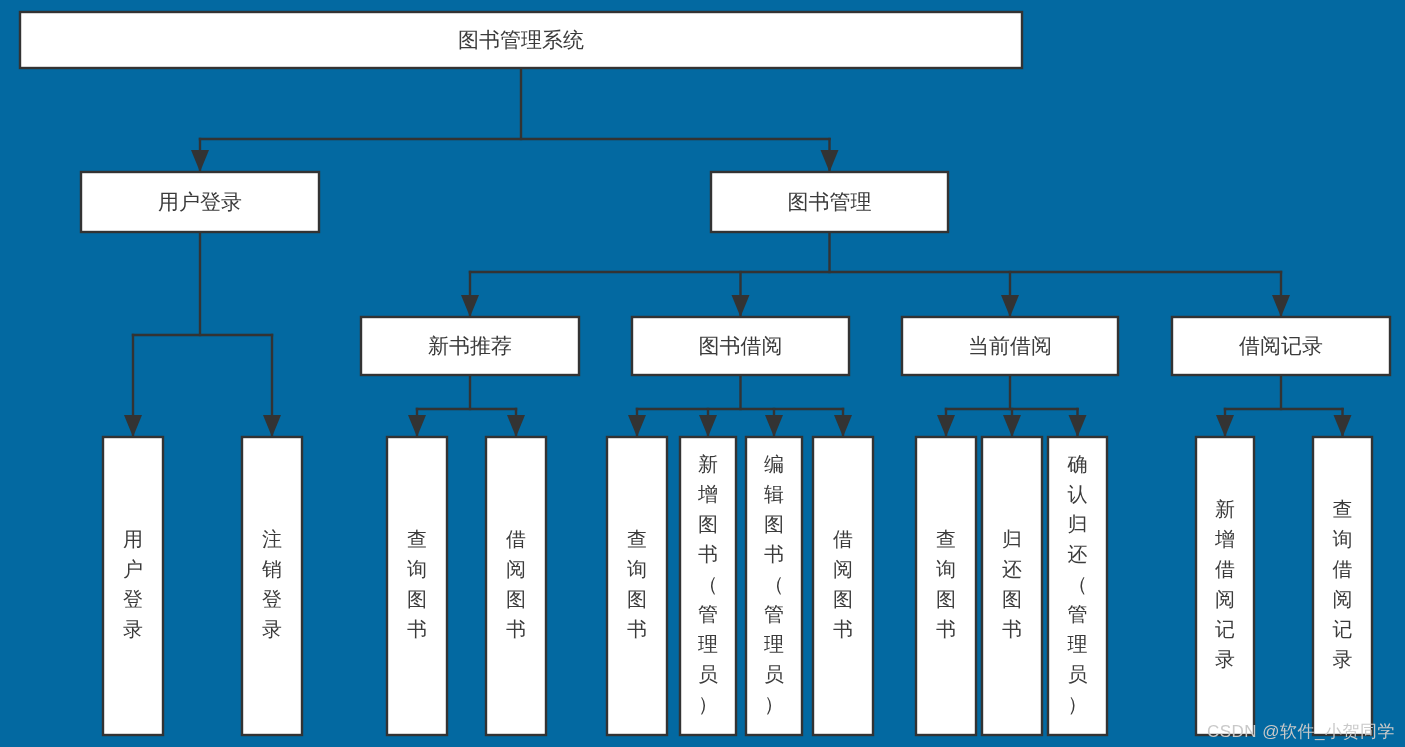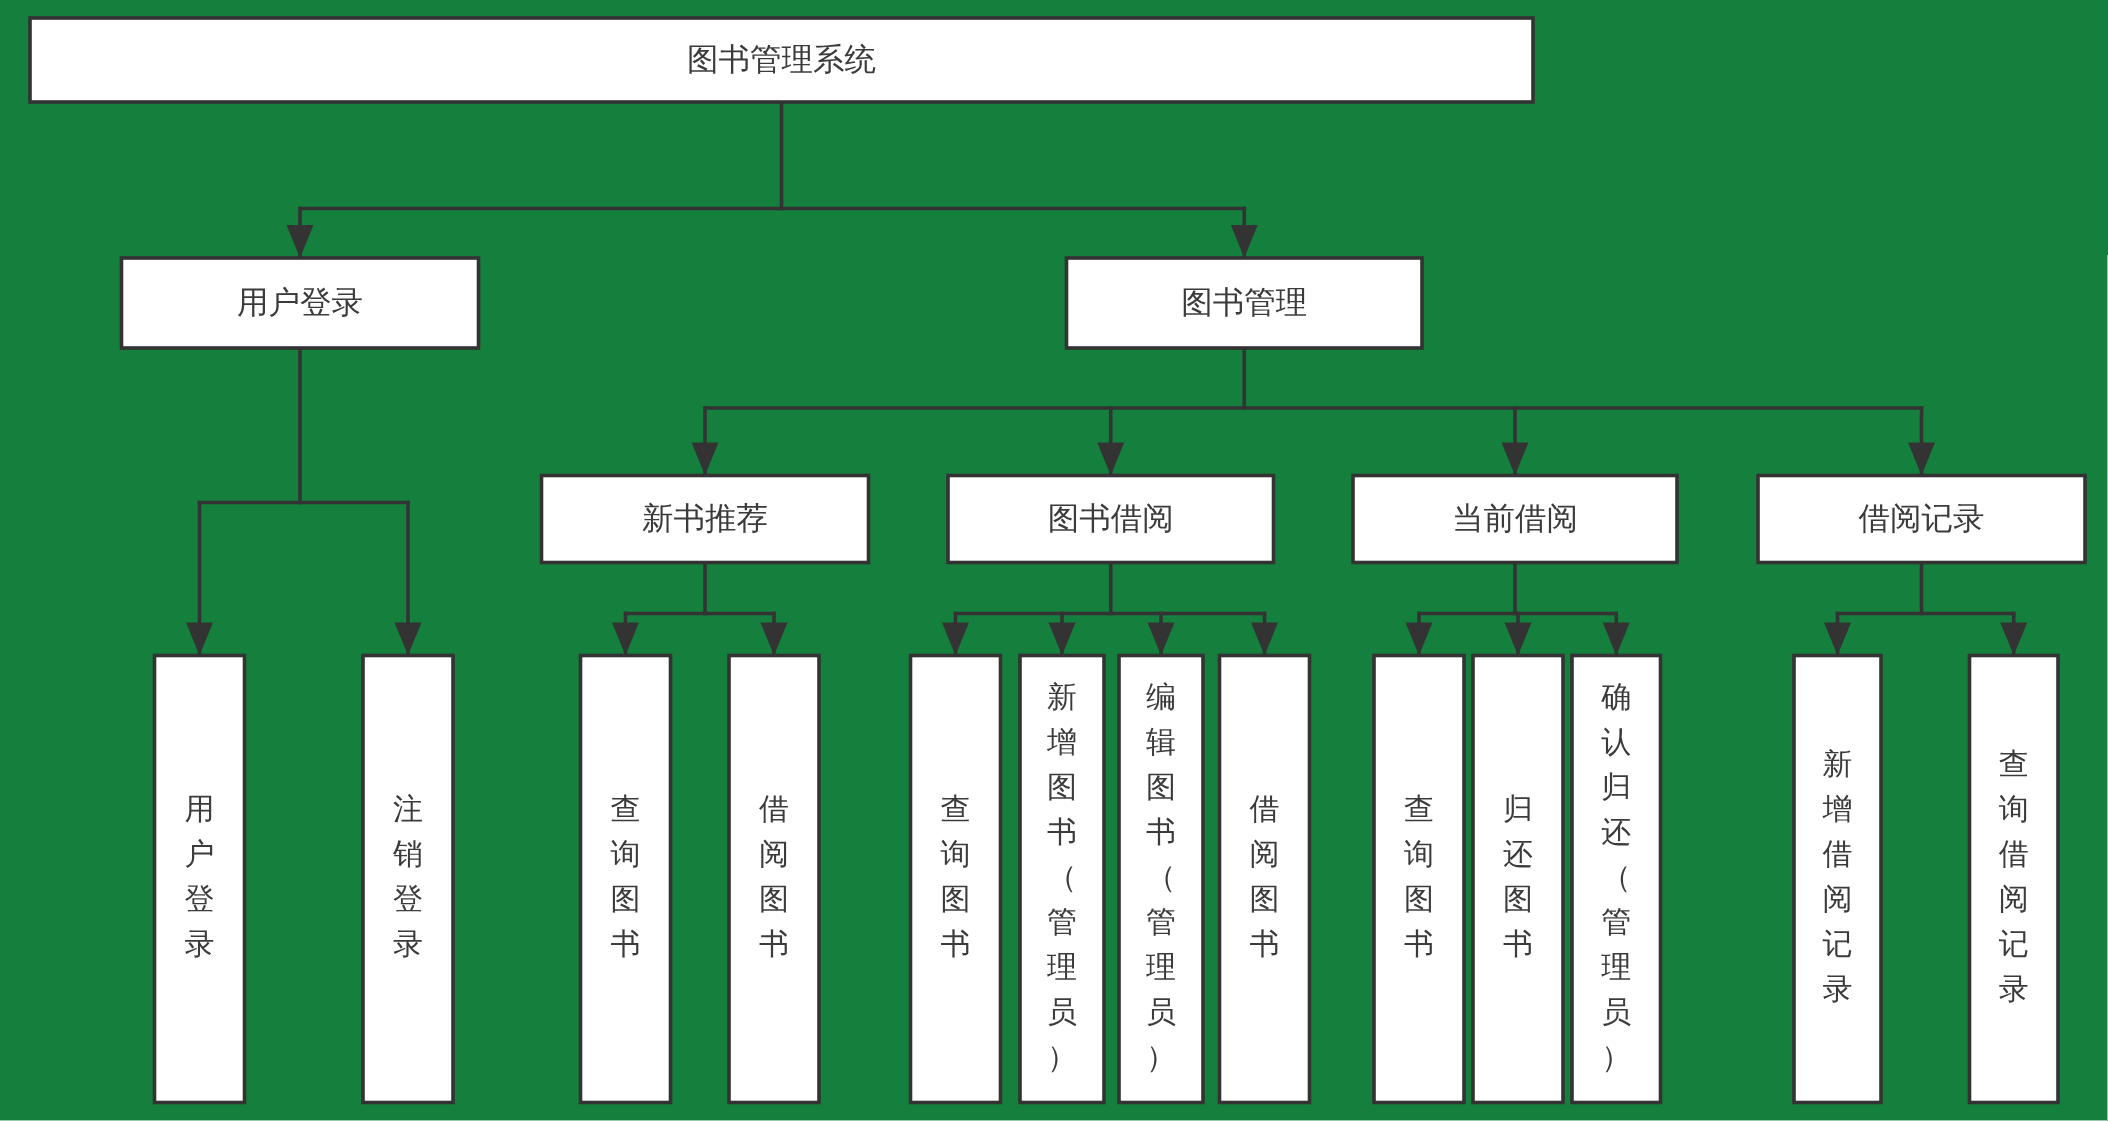--- a/index.html
+++ b/index.html
@@ -10,21 +10,21 @@
   body {
     width: 1405px;
     height: 747px;
     font-family: "Liberation Sans", "DejaVu Sans", sans-serif;
     overflow: hidden;
   }
   #diagram-root {
     position: relative;
     width: 1405px;
     height: 747px;
-    background: #15803d;
+    background: #0369a1;
   }
   svg#tree-svg {
     position: absolute;
     left: 0;
     top: 0;
     width: 1405px;
     height: 747px;
     display: block;
   }
   .node-box {
@@ -214,13 +214,14 @@
         <g>
           <rect class="node-box" x="1196" y="437" width="58" height="298"></rect>
           <text class="node-label vertical" x="1225" y="511"><tspan x="1225" dy="0">新</tspan><tspan x="1225" dy="30">增</tspan><tspan x="1225" dy="30">借</tspan><tspan x="1225" dy="30">阅</tspan><tspan x="1225" dy="30">记</tspan><tspan x="1225" dy="30">录</tspan></text>
         </g>
         <g>
           <rect class="node-box" x="1313" y="437" width="59" height="298"></rect>
           <text class="node-label vertical" x="1342.5" y="511"><tspan x="1342.5" dy="0">查</tspan><tspan x="1342.5" dy="30">询</tspan><tspan x="1342.5" dy="30">借</tspan><tspan x="1342.5" dy="30">阅</tspan><tspan x="1342.5" dy="30">记</tspan><tspan x="1342.5" dy="30">录</tspan></text>
         </g>
       </g>
   </svg>
+  <div class="watermark">CSDN @软件_小贺同学</div>
 </div>
 
 </body></html>

